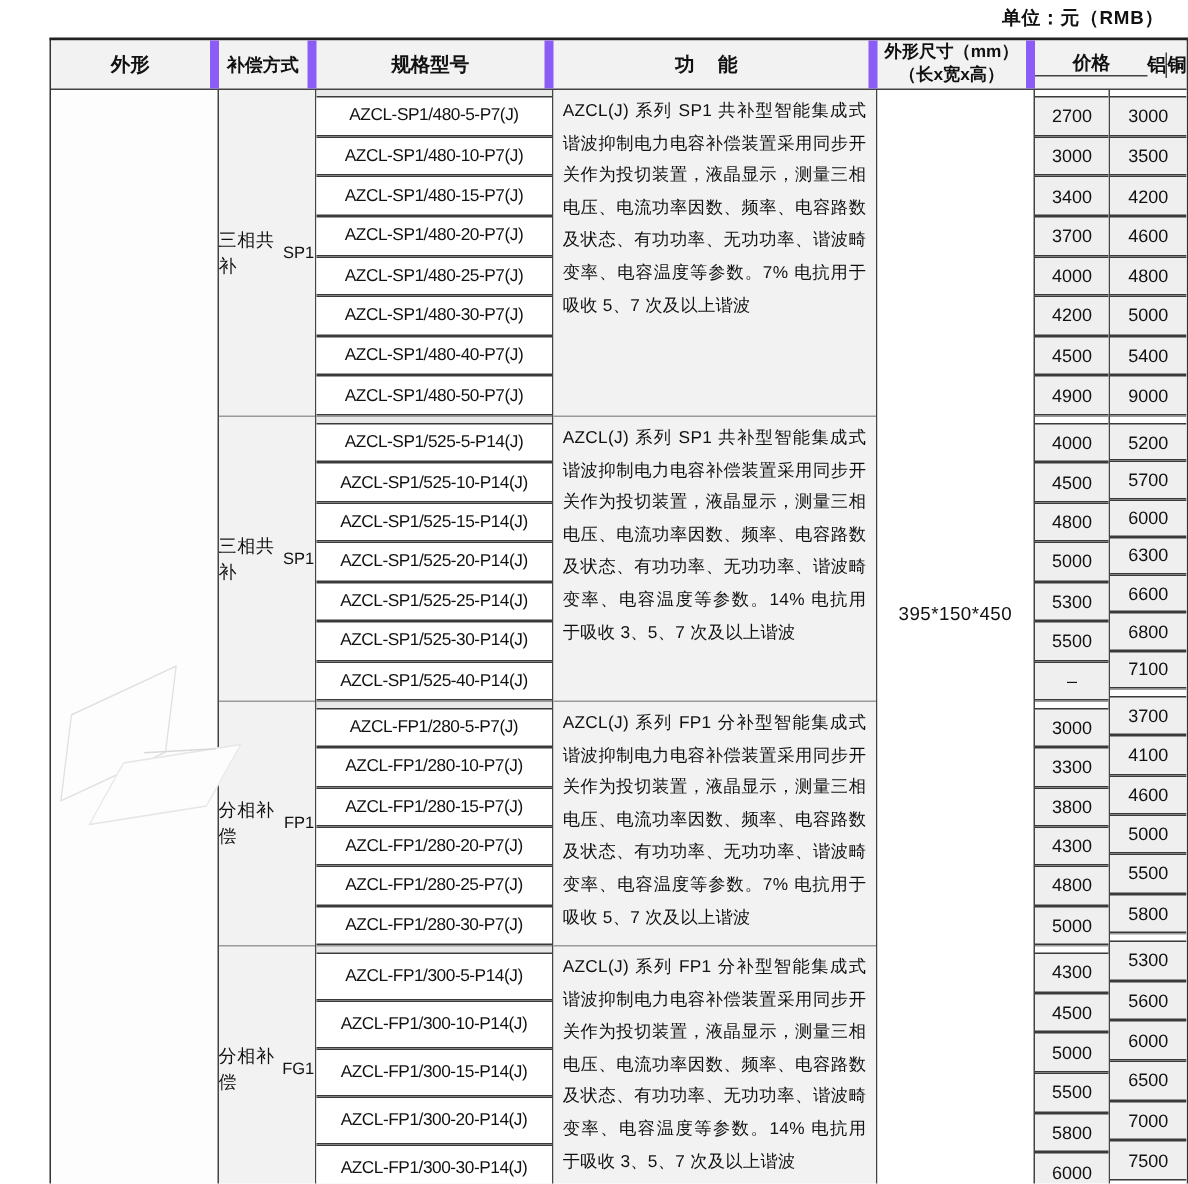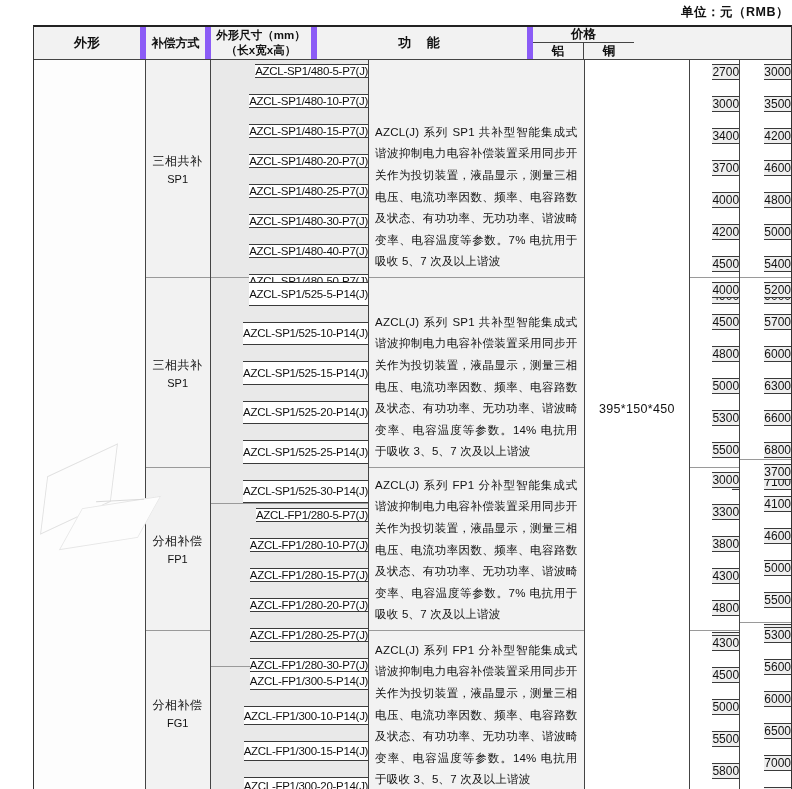--- a/index.html
+++ b/index.html
@@ -1,59 +1,59 @@
 <!DOCTYPE html>
 <html><head>
 <meta charset="utf-8">
 <style>
   * { margin:0; padding:0; box-sizing:border-box; }
   html,body { background:#fff; }
   body { width:792px; height:789px; overflow:hidden; font-family:"Liberation Sans", sans-serif; color:#111; }
   .page { position:relative; width:792px; height:789px; background:#fff; overflow:hidden; }
 
-  .unit-label { position:absolute; top:4px; right:3px; font-size:12.5px; font-weight:bold; letter-spacing:0.5px; }
+  .unit-label { position:absolute; top:4px; right:16px; font-size:12.5px; font-weight:bold; letter-spacing:0.5px; }
 
   .price-table { position:absolute; left:33px; top:25px; width:759px; border:1px solid #333; border-top:2px solid #222; border-bottom:none; }
 
   
   .thead { display:flex; height:33px; border-bottom:1px solid #444; background:#f2f2f2; }
   .th { display:flex; align-items:center; justify-content:center; border-right:6px solid #8b5cf6; font-weight:bold; font-size:13px; text-align:center; }
   .th-appearance { width:112px; }
   .th-method    { width:65px;  font-size:12px; }
   .th-model     { width:159px; }
   .th-function  { width:216px; letter-spacing:6px; }
   .th-dim       { width:106px; flex-direction:column; font-size:11.5px; line-height:1.3; }
-  .th-price     { width:101px; flex-direction:column; padding:0; border-right:none; }
+  .th-price     { width:101px; flex-direction:row; padding:0; border-right:none; }
   .th-price .price-top { width:100%; height:16px; border-bottom:1px solid #444; display:flex; align-items:center; justify-content:center; font-size:12.5px; }
   .th-price .price-sub { width:100%; flex:1; display:flex; }
   .th-price .price-sub .sub { flex:1; display:flex; align-items:center; justify-content:center; font-size:12.5px; }
   .th-price .price-sub .sub.al { border-right:1px solid #444; }
 
   
   .tbody { display:flex; height:731px; overflow:hidden; background:#fff; }
   .col { border-right:1px solid #444; height:737px; }
   .col-appearance { width:112px; background:#fdfdfd; position:relative; }
   .col-method     { width:65px;  background:#f2f2f2; }
   .col-model      { width:159px; background:#e9e9e9; }
   .col-function   { width:216px; background:#f2f2f2; }
   .col-dim        { width:106px; background:#fff; display:flex; align-items:center; justify-content:center; }
   .col-al         { width:50px;  background:#fff; }
   .col-cu         { width:51px;  background:#fff; border-right:none; }
 
   .dim-value { font-size:12.5px; letter-spacing:0.3px; margin-top:-40px; }
 
-  .method-cell { display:flex; flex-direction:column; align-items:center; justify-content:center; gap:3px; }
+  .method-cell { display:flex; flex-direction:row; align-items:center; justify-content:center; gap:3px; }
   .method-cell.sep, .function-cell.sep, .box-group.sep { border-top:1px solid #9a9a9a; }
   .method-label { font-size:12px; letter-spacing:0.5px; }
   .method-sub   { font-size:11px; }
 
-  .function-cell { display:flex; align-items:flex-end; padding:4px 6px; overflow:hidden; }
+  .function-cell { display:flex; align-items:flex-start; padding:4px 6px; overflow:hidden; }
   .function-text { font-size:11.5px; line-height:1.88; text-align:justify; letter-spacing:0.2px; }
 
-  .box-group { display:flex; flex-direction:column; gap:16px; padding-top:4px;align-items:flex-end; }
+  .box-group { display:flex; flex-direction:column; gap:0; padding-top:4px; }
   .cell-box { flex:1; display:flex; align-items:center; justify-content:center; background:#fff;
               border-top:1px solid #3a3a3a; border-bottom:1px solid #3a3a3a; }
   .model-box { font-size:11.5px; letter-spacing:-0.3px; white-space:nowrap; }
   .price-box { background:#efefef; font-size:12px; }
 
   
   .product-image { position:absolute; left:0; top:382px; width:112px; height:150px; pointer-events:none; }
   .pi-face { position:absolute; background:#fdfdfd; border:1px solid #e0e0e0; }
   .pi-top   { left:6px;  top:22px; width:78px; height:50px; transform:rotate(-25deg) skewX(-32deg); }
   .pi-front { left:36px; top:62px; width:80px; height:38px; transform:rotate(-9deg) skewX(-38deg); border-color:#e6e6e6; }
@@ -64,25 +64,26 @@
 
 <div class="page">
 
   <div class="unit-label">单位：元（RMB）</div>
 
   <div class="price-table">
 
     <div class="thead">
       <div class="th th-appearance">外形</div>
       <div class="th th-method">补偿方式</div>
+      <div class="th th-model">规格型号</div>
+      <div class="th th-function">功  能</div>
       <div class="th th-dim">
         <span>外形尺寸（mm）</span>
         <span>（长x宽x高）</span>
       </div>
-      <div class="th th-function">功  能</div>
       <div class="th th-price">
         <div class="price-top">价格</div>
         <div class="price-sub">
           <div class="sub al">铝</div>
           <div class="sub cu">铜</div>
         </div>
       </div>
     </div>
 
     <div class="tbody">
@@ -115,27 +116,28 @@
           <div class="box-group" style="height: 217px;">
             <div class="cell-box model-box">AZCL-SP1/480-5-P7(J)</div>
             <div class="cell-box model-box">AZCL-SP1/480-10-P7(J)</div>
             <div class="cell-box model-box">AZCL-SP1/480-15-P7(J)</div>
             <div class="cell-box model-box">AZCL-SP1/480-20-P7(J)</div>
             <div class="cell-box model-box">AZCL-SP1/480-25-P7(J)</div>
             <div class="cell-box model-box">AZCL-SP1/480-30-P7(J)</div>
             <div class="cell-box model-box">AZCL-SP1/480-40-P7(J)</div>
             <div class="cell-box model-box">AZCL-SP1/480-50-P7(J)</div>
           </div>
-          <div class="box-group sep" style="height: 226px;">
+          <div class="box-group sep" style="height: 190px;">
             <div class="cell-box model-box">AZCL-SP1/525-5-P14(J)</div>
             <div class="cell-box model-box">AZCL-SP1/525-10-P14(J)</div>
             <div class="cell-box model-box">AZCL-SP1/525-15-P14(J)</div>
             <div class="cell-box model-box">AZCL-SP1/525-20-P14(J)</div>
             <div class="cell-box model-box">AZCL-SP1/525-25-P14(J)</div>
             <div class="cell-box model-box">AZCL-SP1/525-30-P14(J)</div>
+            <div class="cell-box model-box">AZCL-SP1/525-40-P14(J)</div>
           </div>
           <div class="box-group sep" style="height: 163px;">
             <div class="cell-box model-box">AZCL-FP1/280-5-P7(J)</div>
             <div class="cell-box model-box">AZCL-FP1/280-10-P7(J)</div>
             <div class="cell-box model-box">AZCL-FP1/280-15-P7(J)</div>
             <div class="cell-box model-box">AZCL-FP1/280-20-P7(J)</div>
             <div class="cell-box model-box">AZCL-FP1/280-25-P7(J)</div>
             <div class="cell-box model-box">AZCL-FP1/280-30-P7(J)</div>
           </div>
           <div class="box-group sep" style="height: 165px;">

